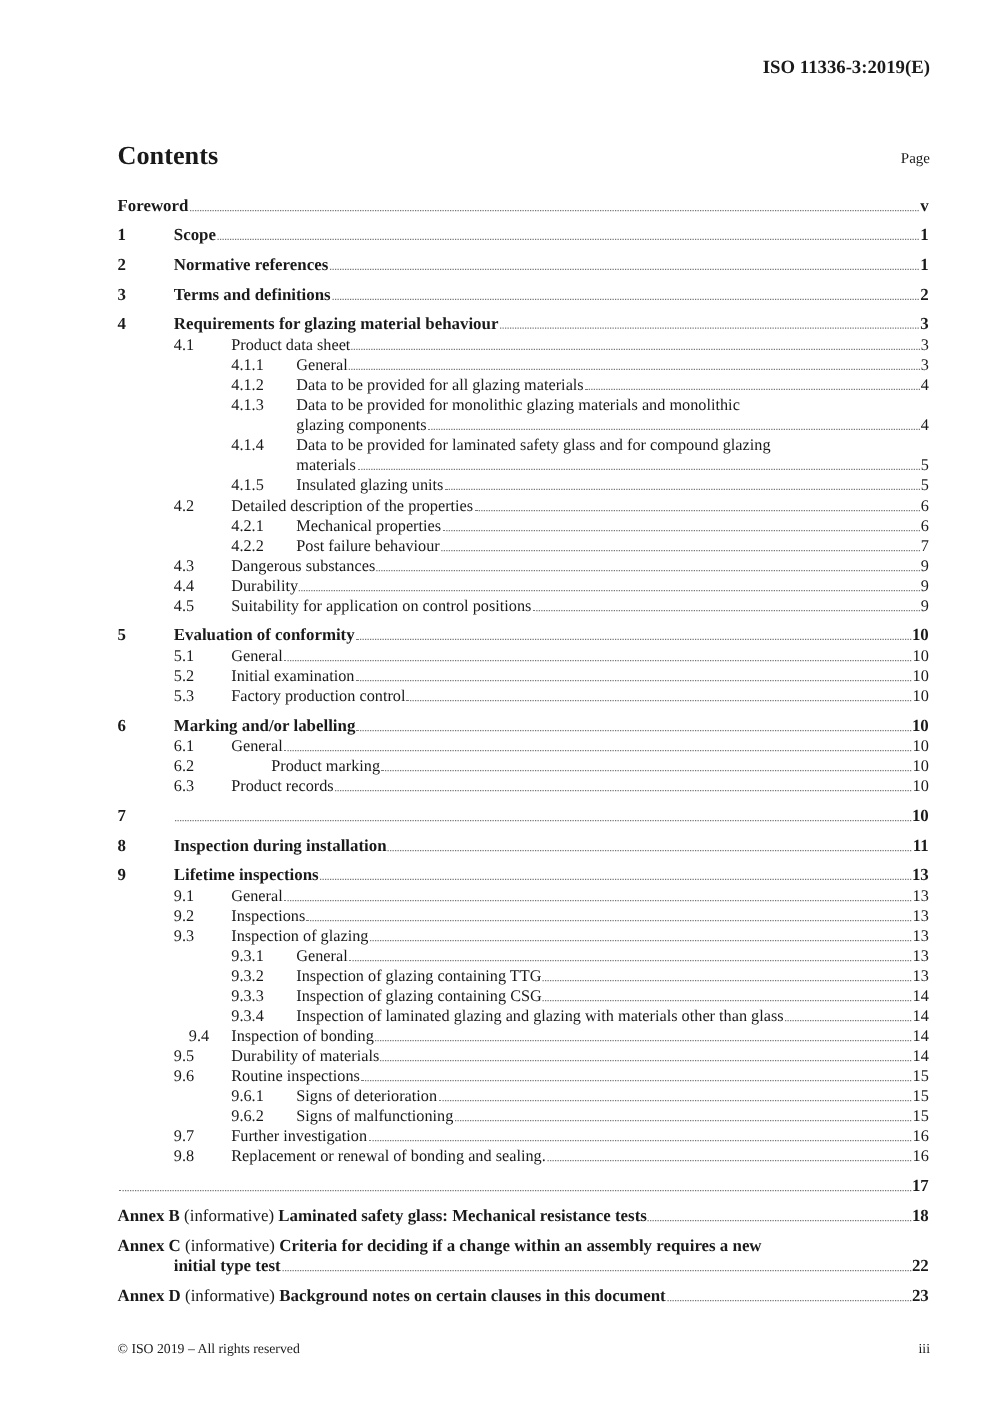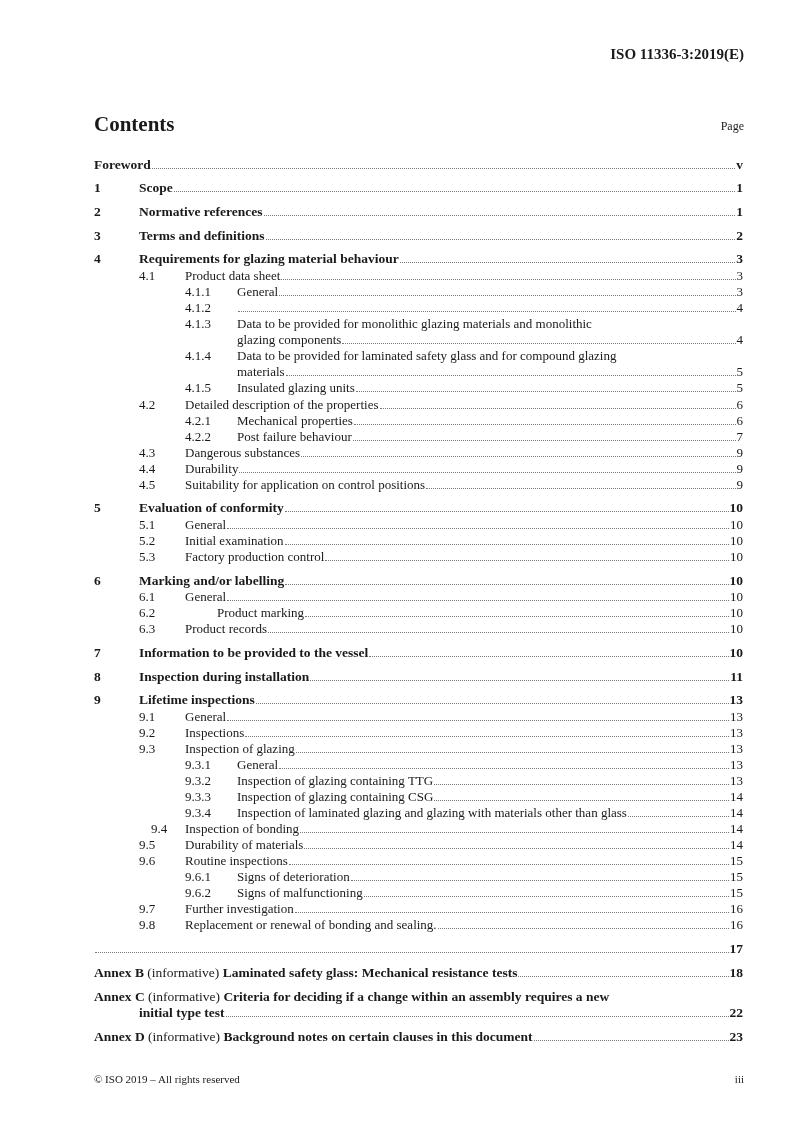--- a/index.html
+++ b/index.html
@@ -79,20 +79,21 @@
       <span class="num" style="left: 91px;">4.1.1</span>
       <div class="txt" style="left: 143px;">
         <span class="t">General</span>
         <span class="dots"></span>
         <span class="p">3</span>
       </div>
     </div>
     <div class="row" style="top: 300px;">
       <span class="num" style="left: 91px;">4.1.2</span>
       <div class="txt" style="left: 143px;">
+        <span class="t">Data to be provided for all glazing materials</span>
         <span class="dots"></span>
         <span class="p">4</span>
       </div>
     </div>
     <div class="row" style="top: 316px;">
       <span class="num" style="left: 91px;">4.1.3</span>
       <span class="wrap" style="left: 143px; top: 0px;">Data to be provided for monolithic glazing materials and monolithic</span>
       <div class="txt" style="left: 143px; top: 16px;">
         <span class="t">glazing components</span>
         <span class="dots"></span>
@@ -224,21 +225,20 @@
       <span class="num" style="left: 45px;">6.3</span>
       <div class="txt" style="left: 91px;">
         <span class="t">Product records</span>
         <span class="dots"></span>
         <span class="p">10</span>
       </div>
     </div>
     <div class="row l1" style="top: 645px;">
       <span class="num" style="left: 0px;">7</span>
       <div class="txt" style="left: 45px;">
-        <span class="t">Information to be provided to the vessel</span>
         <span class="dots"></span>
         <span class="p">10</span>
       </div>
     </div>
     <div class="row l1" style="top: 669px;">
       <span class="num" style="left: 0px;">8</span>
       <div class="txt" style="left: 45px;">
         <span class="t">Inspection during installation</span>
         <span class="dots"></span>
         <span class="p">11</span>

